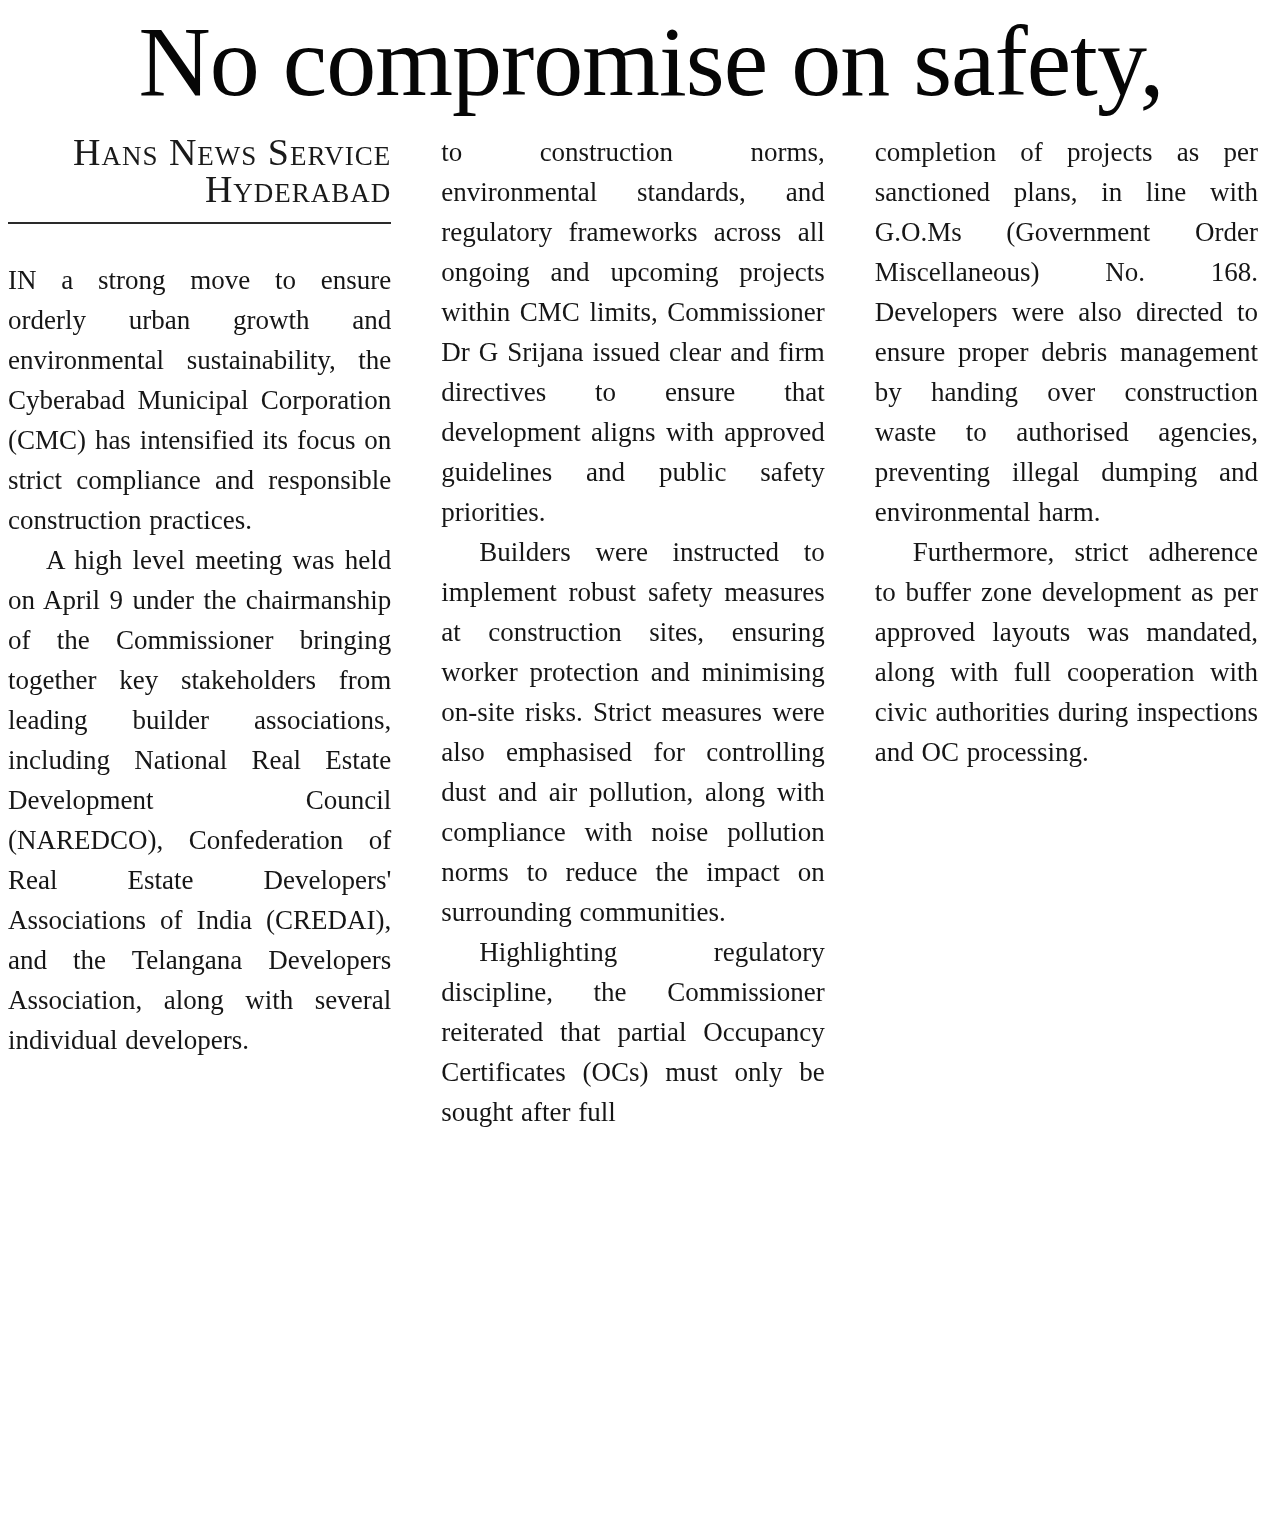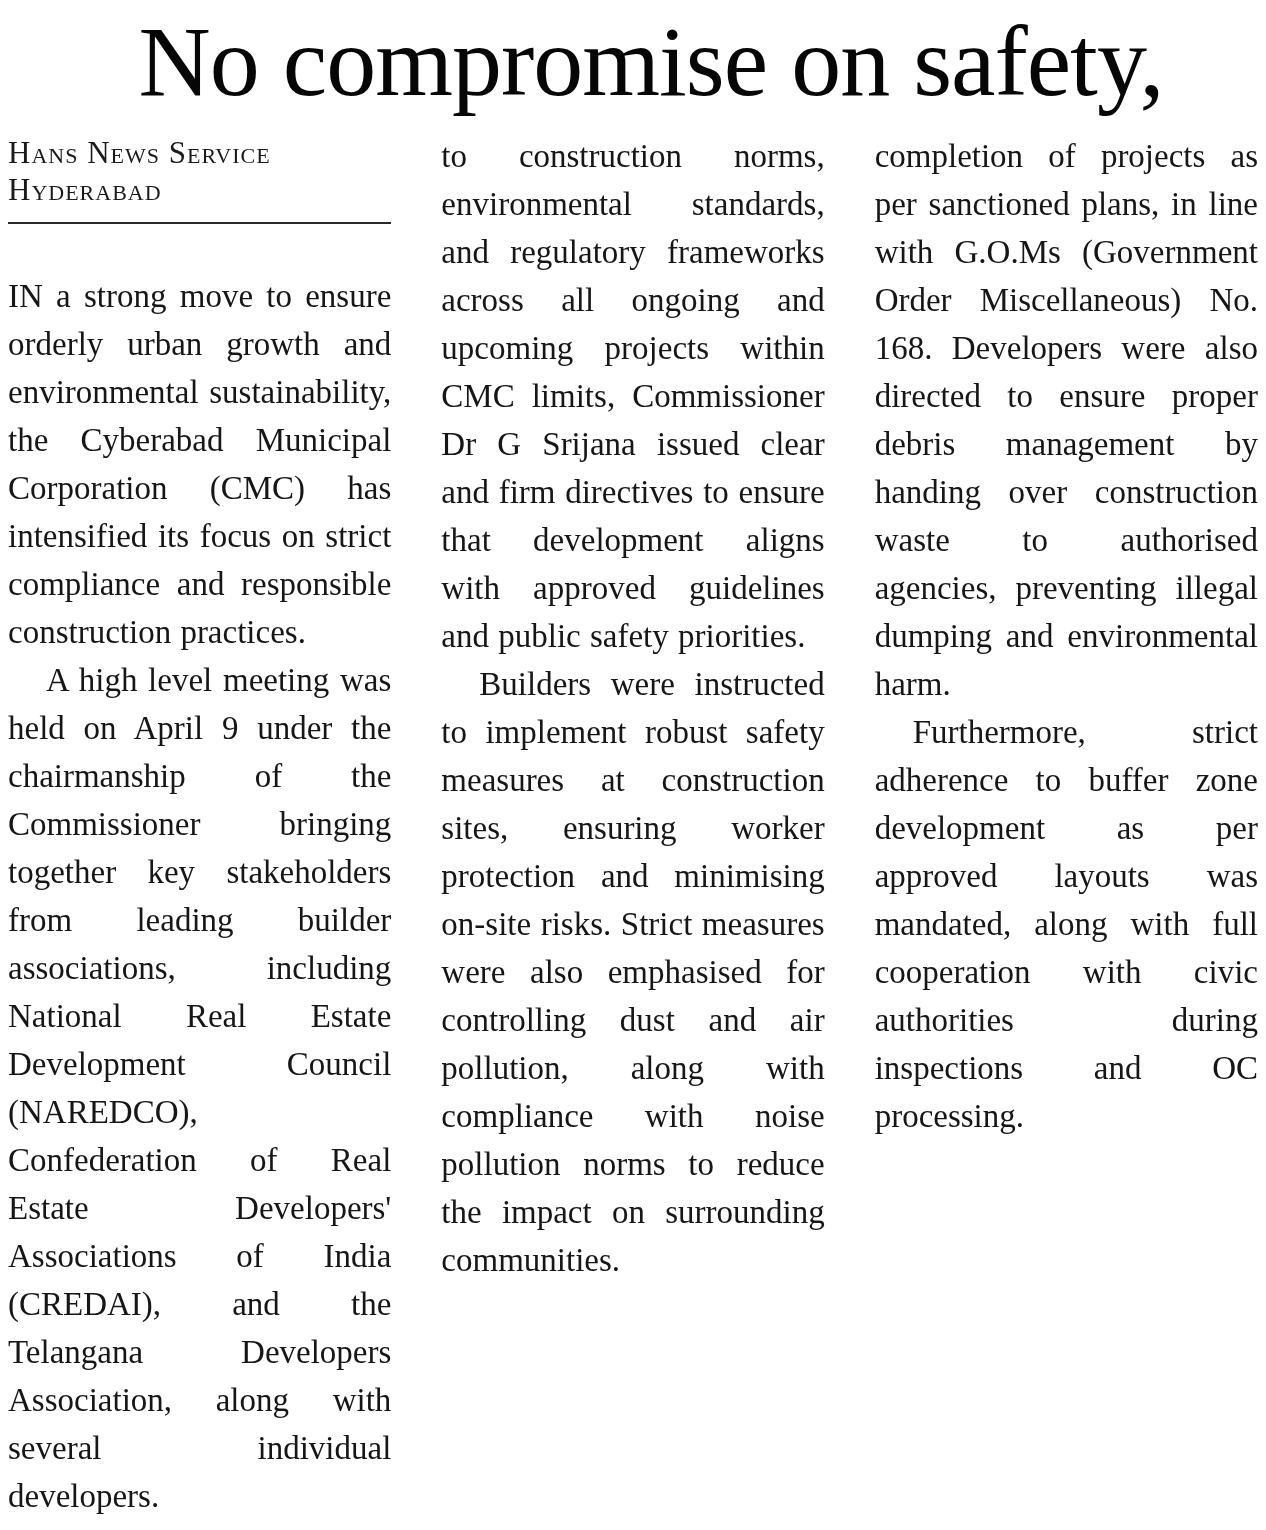--- a/index.html
+++ b/index.html
@@ -30,39 +30,39 @@
   .columns {
     display: flex;
     gap: 50px;
     padding: 14px 8px 0 8px;
   }
   .col {
     flex: 1 1 0;
     min-width: 0;
   }
   .byline {
-    text-align: left;
+    text-align: right;
     font-variant: small-caps;
-    font-size: 31px;
+    font-size: 38px;
     line-height: 37px;
     letter-spacing: 1px;
     color: #1a1a1a;
     padding-top: 2px;
   }
   .byline-rule {
     border: none;
     border-top: 2px solid #2a2a2a;
     margin: 14px 0 0 0;
   }
-  .col-body { padding-top: 48px; }
+  .col-body { padding-top: 36px; }
   .col:nth-child(2) .col-body,
   .col:nth-child(3) .col-body { padding-top: 0; }
   .para {
-    font-size: 33px;
-    line-height: 48px;
+    font-size: 27px;
+    line-height: 40px;
     text-align: justify;
     color: #161616;
     word-spacing: 1px;
   }
   .para.indent { text-indent: 38px; }
 </style>
 </head>
 <body>
 
 <div class="page">
@@ -82,20 +82,21 @@
       <div class="col-body">
           <p class="para">IN a strong move to ensure orderly urban growth and environmental sustainability, the Cyberabad Municipal Corporation (CMC) has intensified its focus on strict compliance and responsible construction practices.</p>
           <p class="para indent">A high level meeting was held on April 9 under the chairmanship of the Commissioner bringing together key stakeholders from leading builder associations, including National Real Estate Development Council (NAREDCO), Confederation of Real Estate Developers' Associations of India (CREDAI), and the Telangana Developers Association, along with several individual developers.</p>
         </div>
     </div>
 
     <div class="col">
       <div class="col-body">
           <p class="para">to construction norms, environmental standards, and regulatory frameworks across all ongoing and upcoming projects within CMC limits, Commissioner Dr G Srijana issued clear and firm directives to ensure that development aligns with approved guidelines and public safety priorities.</p>
           <p class="para indent">Builders were instructed to implement robust safety measures at construction sites, ensuring worker protection and minimising on-site risks. Strict measures were also emphasised for controlling dust and air pollution, along with compliance with noise pollution norms to reduce the impact on surrounding communities.</p>
+          <p class="para indent">Highlighting regulatory discipline, the Commissioner reiterated that partial Occupancy Certificates (OCs) must only be sought after full</p>
         </div>
     </div>
 
     <div class="col">
       <div class="col-body">
           <p class="para">completion of projects as per sanctioned plans, in line with G.O.Ms (Government Order Miscellaneous) No. 168. Developers were also directed to ensure proper debris management by handing over construction waste to authorised agencies, preventing illegal dumping and environmental harm.</p>
           <p class="para indent">Furthermore, strict adherence to buffer zone development as per approved layouts was mandated, along with full cooperation with civic authorities during inspections and OC processing.</p>
         </div>
     </div>
 

